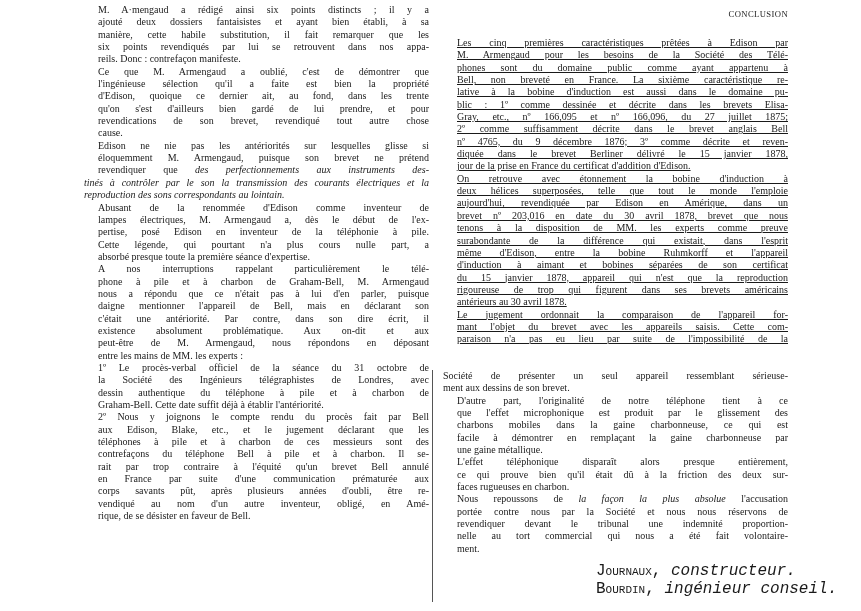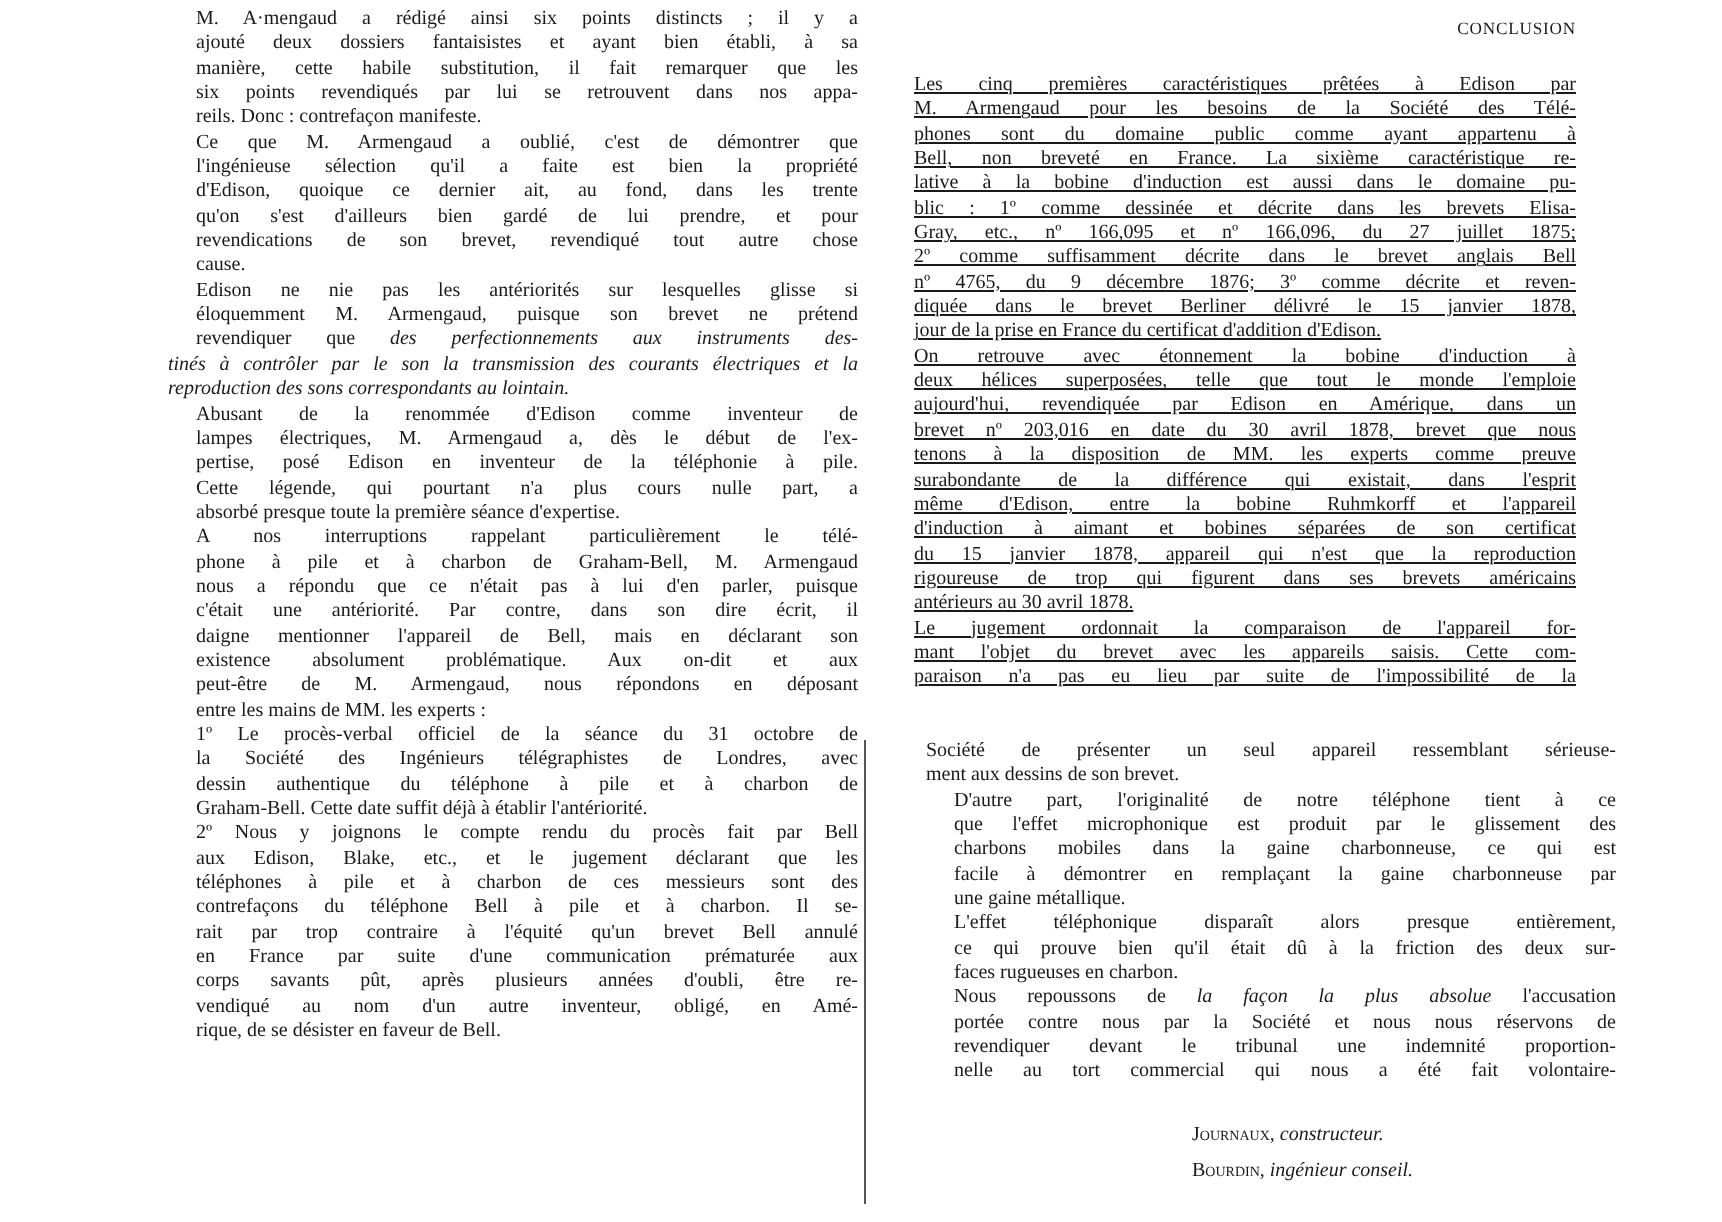--- a/index.html
+++ b/index.html
@@ -15,30 +15,30 @@
     font-size: 10px;
     line-height: 12.35px;
     text-align: justify;
   }
   .col p { margin: 0; text-indent: 14px; }
   .col p.noindent { text-indent: 0; }
   .col p span.line { display: block; text-align: justify; text-align-last: justify; }
   .col p span.line.last { text-align-last: left; }
   #left { left: 84px; top: 4px; }
   #right-top { left: 443px; top: 37px; text-decoration: underline; }
-  #right-bottom { left: 463px; top: 370px; }
+  #right-bottom { left: 443px; top: 370px; }
   .runhead {
     position: absolute; left: 443px; width: 345px; top: 9px;
     text-align: right; font-size: 8.6px; letter-spacing: 0.4px;
   }
   .margin-rule {
     position: absolute; left: 432px; top: 370px; width: 1px; height: 232px;
     background: #555;
   }
-  .sig { position: absolute; left: 596px; font-size: 10px; }
+  .sig { position: absolute; left: 596px; font-size: 16px; font-family: Liberation Mono, monospace; }
   .sig .sc { font-variant: small-caps; }
   #sig1 { top: 562px; }
   #sig2 { top: 580px; text-align: center; }
   em { font-style: italic; }
 </style>
 </head>
 <body>
 
 <div class="runhead">CONCLUSION</div>
 
@@ -70,22 +70,22 @@
     <span class="line">Abusant de la renommée d'Edison comme inventeur de</span>
     <span class="line">lampes électriques, M. Armengaud a, dès le début de l'ex-</span>
     <span class="line">pertise, posé Edison en inventeur de la téléphonie à pile.</span>
     <span class="line">Cette légende, qui pourtant n'a plus cours nulle part, a</span>
     <span class="line last">absorbé presque toute la première séance d'expertise.</span>
   </p>
   <p>
     <span class="line">A nos interruptions rappelant particulièrement le télé-</span>
     <span class="line">phone à pile et à charbon de Graham-Bell, M. Armengaud</span>
     <span class="line">nous a répondu que ce n'était pas à lui d'en parler, puisque</span>
+    <span class="line">daigne mentionner l'appareil de Bell, mais en déclarant son</span>
     <span class="line">c'était une antériorité. Par contre, dans son dire écrit, il</span>
-    <span class="line">daigne mentionner l'appareil de Bell, mais en déclarant son</span>
     <span class="line">existence absolument problématique. Aux on-dit et aux</span>
     <span class="line">peut-être de M. Armengaud, nous répondons en déposant</span>
     <span class="line last">entre les mains de MM. les experts :</span>
   </p>
   <p>
     <span class="line">1º Le procès-verbal officiel de la séance du 31 octobre de</span>
     <span class="line">la Société des Ingénieurs télégraphistes de Londres, avec</span>
     <span class="line">dessin authentique du téléphone à pile et à charbon de</span>
     <span class="line last">Graham-Bell. Cette date suffit déjà à établir l'antériorité.</span>
   </p>
@@ -153,20 +153,21 @@
   <p>
     <span class="line">L'effet téléphonique disparaît alors presque entièrement,</span>
     <span class="line">ce qui prouve bien qu'il était dû à la friction des deux sur-</span>
     <span class="line last">faces rugueuses en charbon.</span>
   </p>
   <p>
     <span class="line"><span>Nous repoussons de </span><em>la façon la plus absolue</em><span> l'accusation</span></span>
     <span class="line">portée contre nous par la Société et nous nous réservons de</span>
     <span class="line">revendiquer devant le tribunal une indemnité proportion-</span>
     <span class="line">nelle au tort commercial qui nous a été fait volontaire-</span>
+    <span class="line last">ment.</span>
   </p>
 </div>
 
 <div id="sig1" class="sig">
   <span class="sc">Journaux</span>, <em>constructeur.</em>
 </div>
 <div id="sig2" class="sig">
   <span class="sc">Bourdin</span>, <em>ingénieur conseil.</em>
 </div>
 

